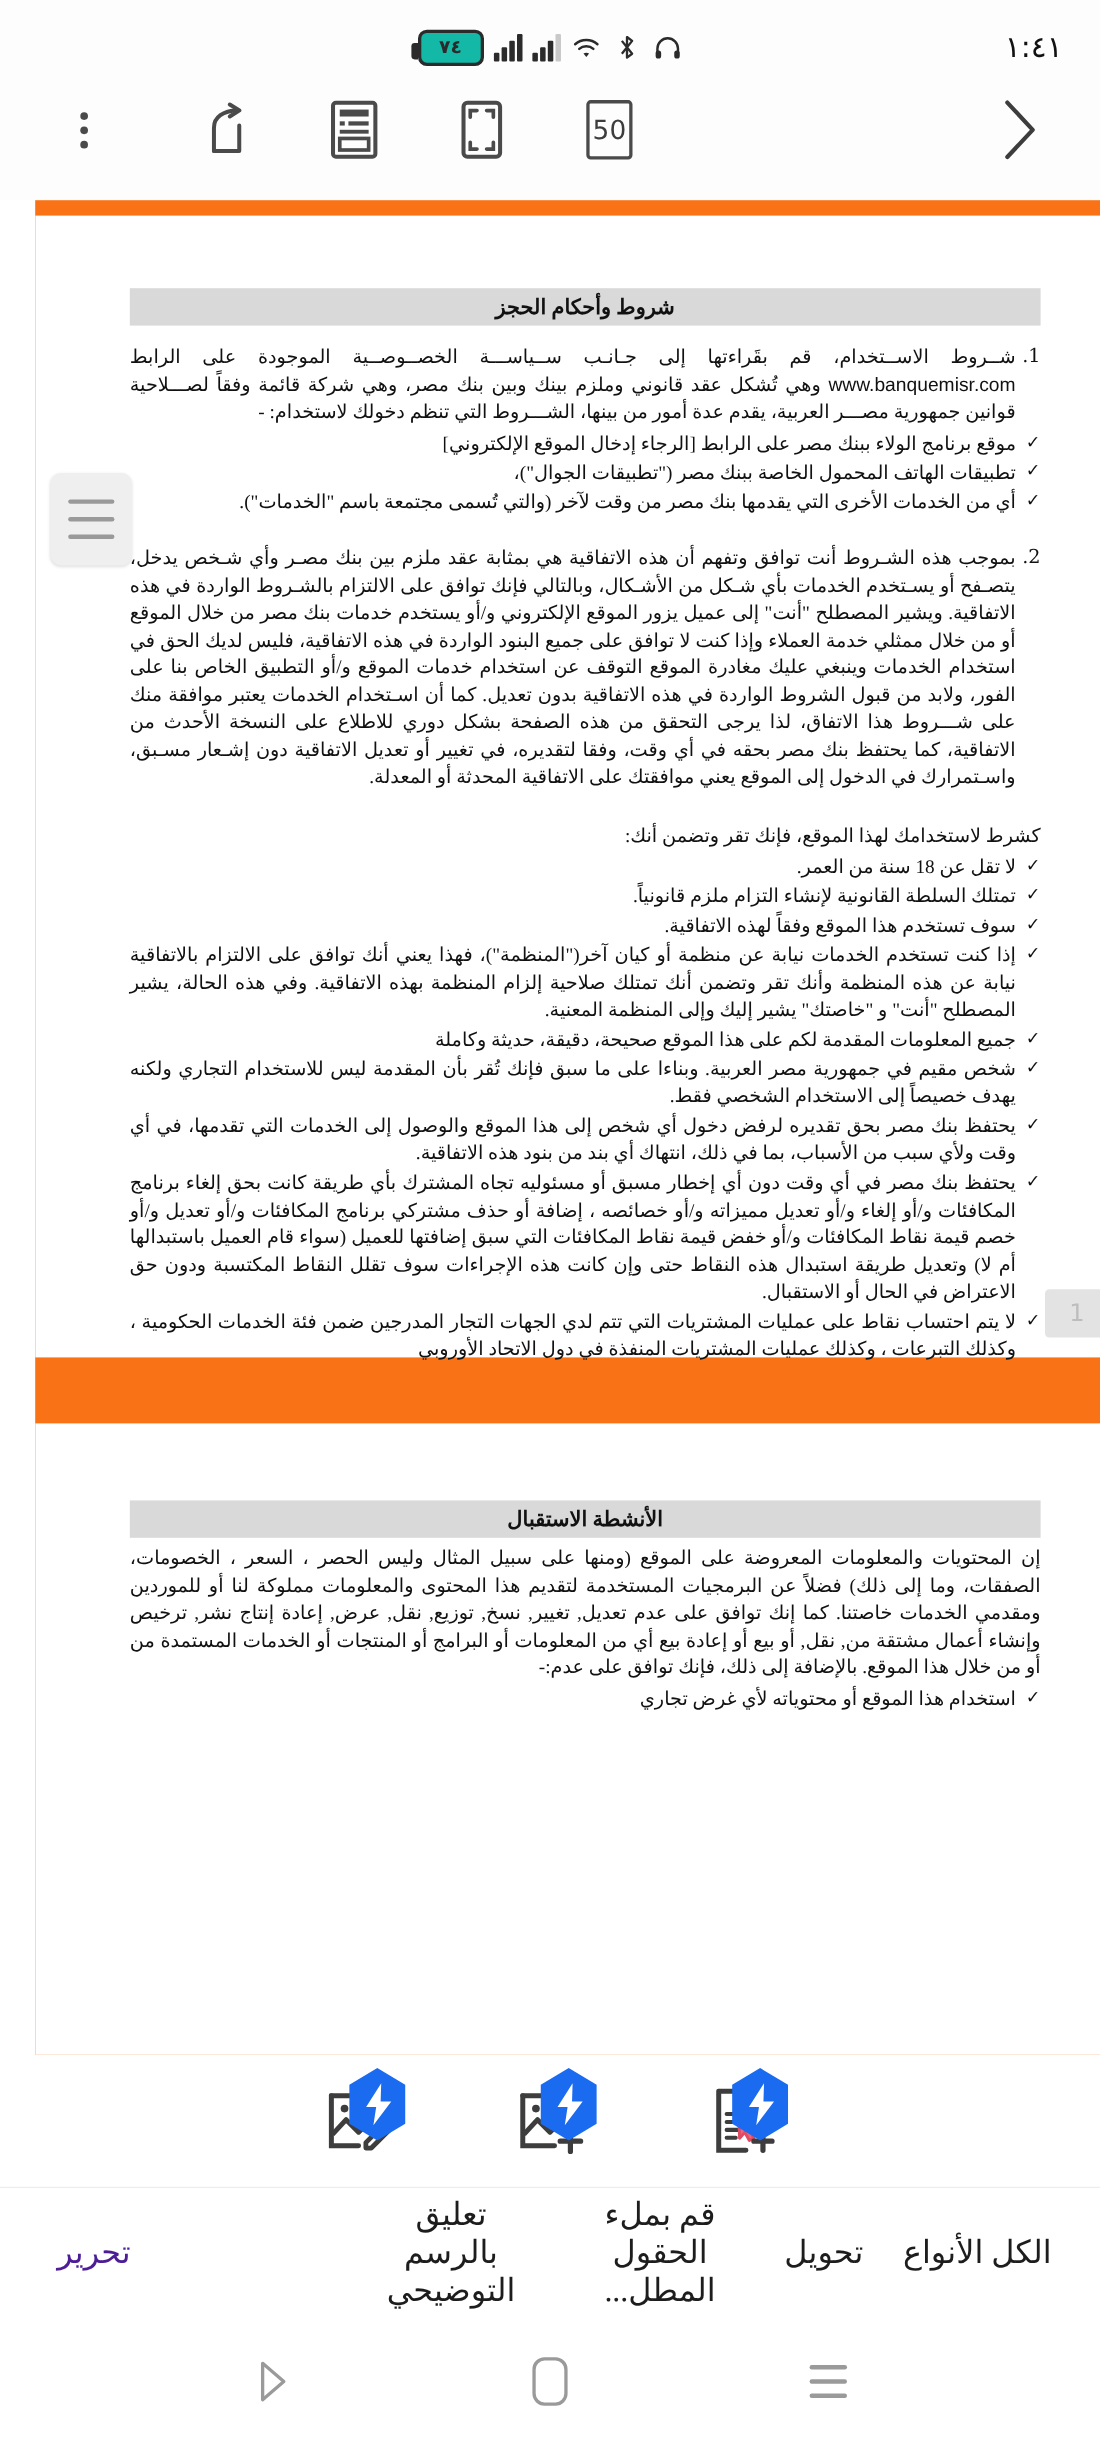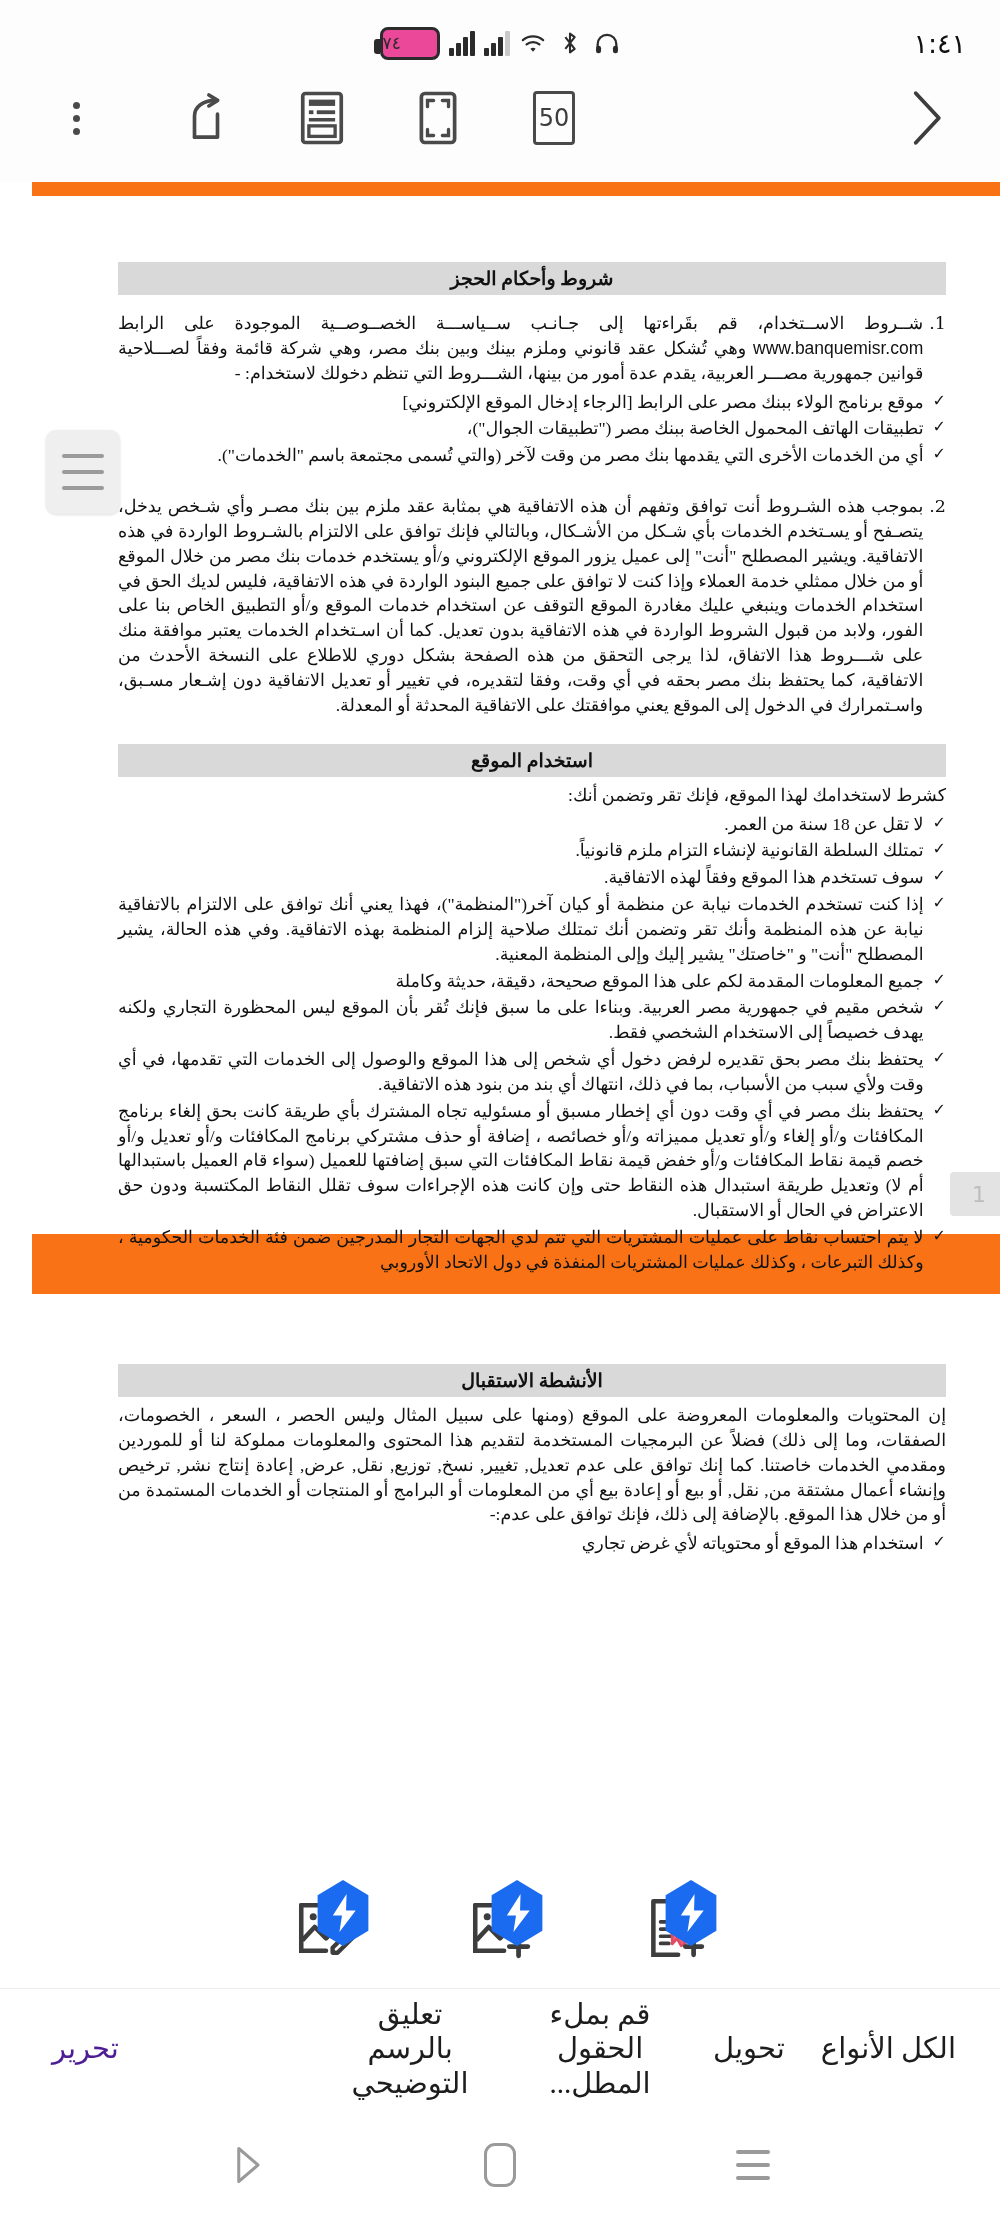--- a/index.html
+++ b/index.html
@@ -16,21 +16,23 @@
     position:absolute; top:0; left:0; width:1000px; height:86px;
     background:#fdfdfd; display:flex; align-items:center;
     padding: 0 34px; direction:ltr;
   }
   .status-left { flex:1; display:flex; align-items:center; }
   .status-center { display:flex; align-items:center; gap:9px; }
   .status-right { flex:1; display:flex; align-items:center; justify-content:flex-end; }
   .clock { font-size:27px; color:#111; letter-spacing:0.5px; font-family:"DejaVu Sans",sans-serif;}
   .battery {
     position:relative; width:60px; height:33px; border:3px solid #2b2b2b;
-    border-radius:8px; background:#ec4899; display:flex; align-items:center;
+    border-radius:8px; background:#14b8a6; display:flex; align-items:center;
+    justify-content:center;
+    font-weight:bold;
   }
   .battery::after{
     content:""; position:absolute; left:-9px; top:9px; width:6px; height:15px;
     background:#2b2b2b; border-radius:3px 0 0 3px;
   }
   .battery .bnum{ font-size:17px; color:#2b2b2b; font-family:"DejaVu Sans",sans-serif; }
   .sig { display:flex; align-items:flex-end; gap:2px; height:26px; }
   .sig i { display:block; width:5px; background:#2b2b2b; border-radius:1px; }
   .sig i:nth-child(1){height:8px}.sig i:nth-child(2){height:13px}
   .sig i:nth-child(3){height:19px}.sig i:nth-child(4){height:25px}
@@ -267,21 +269,20 @@
               </li>
           </ul>
 
           <div class="num-item" style="margin-top:26px">
             <span class="n">2.</span>
             <span class="t">بموجب هذه الشـروط أنت توافق وتفهم أن هذه الاتفاقية هي بمثابة عقد ملزم بين بنك مصـر وأي شـخص يدخل، يتصـفح أو يسـتخدم الخدمات بأي شـكل من الأشـكال، وبالتالي فإنك توافق على الالتزام بالشـروط الواردة في هذه الاتفاقية. ويشير المصطلح "أنت" إلى عميل يزور الموقع الإلكتروني و/أو يستخدم خدمات بنك مصر من خلال الموقع أو من خلال ممثلي خدمة العملاء وإذا كنت لا توافق على جميع البنود الواردة في هذه الاتفاقية، فليس لديك الحق في استخدام الخدمات وينبغي عليك مغادرة الموقع التوقف عن استخدام خدمات الموقع و/أو التطبيق الخاص بنا على الفور، ولابد من قبول الشروط الواردة في هذه الاتفاقية بدون تعديل. كما أن اسـتخدام الخدمات يعتبر موافقة منك على شـــروط هذا الاتفاق، لذا يرجى التحقق من هذه الصفحة بشكل دوري للاطلاع على النسخة الأحدث من الاتفاقية، كما يحتفظ بنك مصر بحقه في أي وقت، وفقا لتقديره، في تغيير أو تعديل الاتفاقية دون إشـعار مسـبق، واسـتمرارك في الدخول إلى الموقع يعني موافقتك على الاتفاقية المحدثة أو المعدلة.</span>
           </div>
         </div>
 
         <div style="height:22px"></div>
-        <div class="sechead">استخدام الموقع</div>
 
         <div class="body-txt">
           <div class="lead">كشرط لاستخدامك لهذا الموقع، فإنك تقر وتضمن أنك:</div>
           <ul class="checks">
             <li>
                 <span class="ck">✓</span>
                 <span class="tx">لا تقل عن 18 سنة من العمر.</span>
               </li>
             <li>
                 <span class="ck">✓</span>
@@ -294,21 +295,21 @@
             <li>
                 <span class="ck">✓</span>
                 <span class="tx">إذا كنت تستخدم الخدمات نيابة عن منظمة أو كيان آخر("المنظمة")، فهذا يعني أنك توافق على الالتزام بالاتفاقية نيابة عن هذه المنظمة وأنك تقر وتضمن أنك تمتلك صلاحية إلزام المنظمة بهذه الاتفاقية. وفي هذه الحالة، يشير المصطلح "أنت" و "خاصتك" يشير إليك وإلى المنظمة المعنية.</span>
               </li>
             <li>
                 <span class="ck">✓</span>
                 <span class="tx">جميع المعلومات المقدمة لكم على هذا الموقع صحيحة، دقيقة، حديثة وكاملة</span>
               </li>
             <li>
                 <span class="ck">✓</span>
-                <span class="tx">شخص مقيم في جمهورية مصر العربية. وبناءا على ما سبق فإنك تُقر بأن الموقع ليس المحظورة التجاري ولكنه يهدف خصيصاً إلى الاستخدام الشخصي فقط.</span>
+                <span class="tx">شخص مقيم في جمهورية مصر العربية. وبناءا على ما سبق فإنك تُقر بأن المقدمة ليس للاستخدام التجاري ولكنه يهدف خصيصاً إلى الاستخدام الشخصي فقط.</span>
               </li>
             <li>
                 <span class="ck">✓</span>
                 <span class="tx">يحتفظ بنك مصر بحق تقديره لرفض دخول أي شخص إلى هذا الموقع والوصول إلى الخدمات التي تقدمها، في أي وقت ولأي سبب من الأسباب، بما في ذلك، انتهاك أي بند من بنود هذه الاتفاقية.</span>
               </li>
             <li>
                 <span class="ck">✓</span>
                 <span class="tx">يحتفظ بنك مصر في أي وقت دون أي إخطار مسبق أو مسئوليه تجاه المشترك بأي طريقة كانت بحق إلغاء برنامج المكافئات و/أو إلغاء و/أو تعديل مميزاته و/أو خصائصه ، إضافة أو حذف مشتركي برنامج المكافئات و/أو تعديل و/أو خصم قيمة نقاط المكافئات و/أو خفض قيمة نقاط المكافئات التي سبق إضافتها للعميل (سواء قام العميل باستبدالها أم لا) وتعديل طريقة استبدال هذه النقاط حتى وإن كانت هذه الإجراءات سوف تقلل النقاط المكتسبة ودون حق الاعتراض في الحال أو الاستقبال.</span>
               </li>
             <li>

